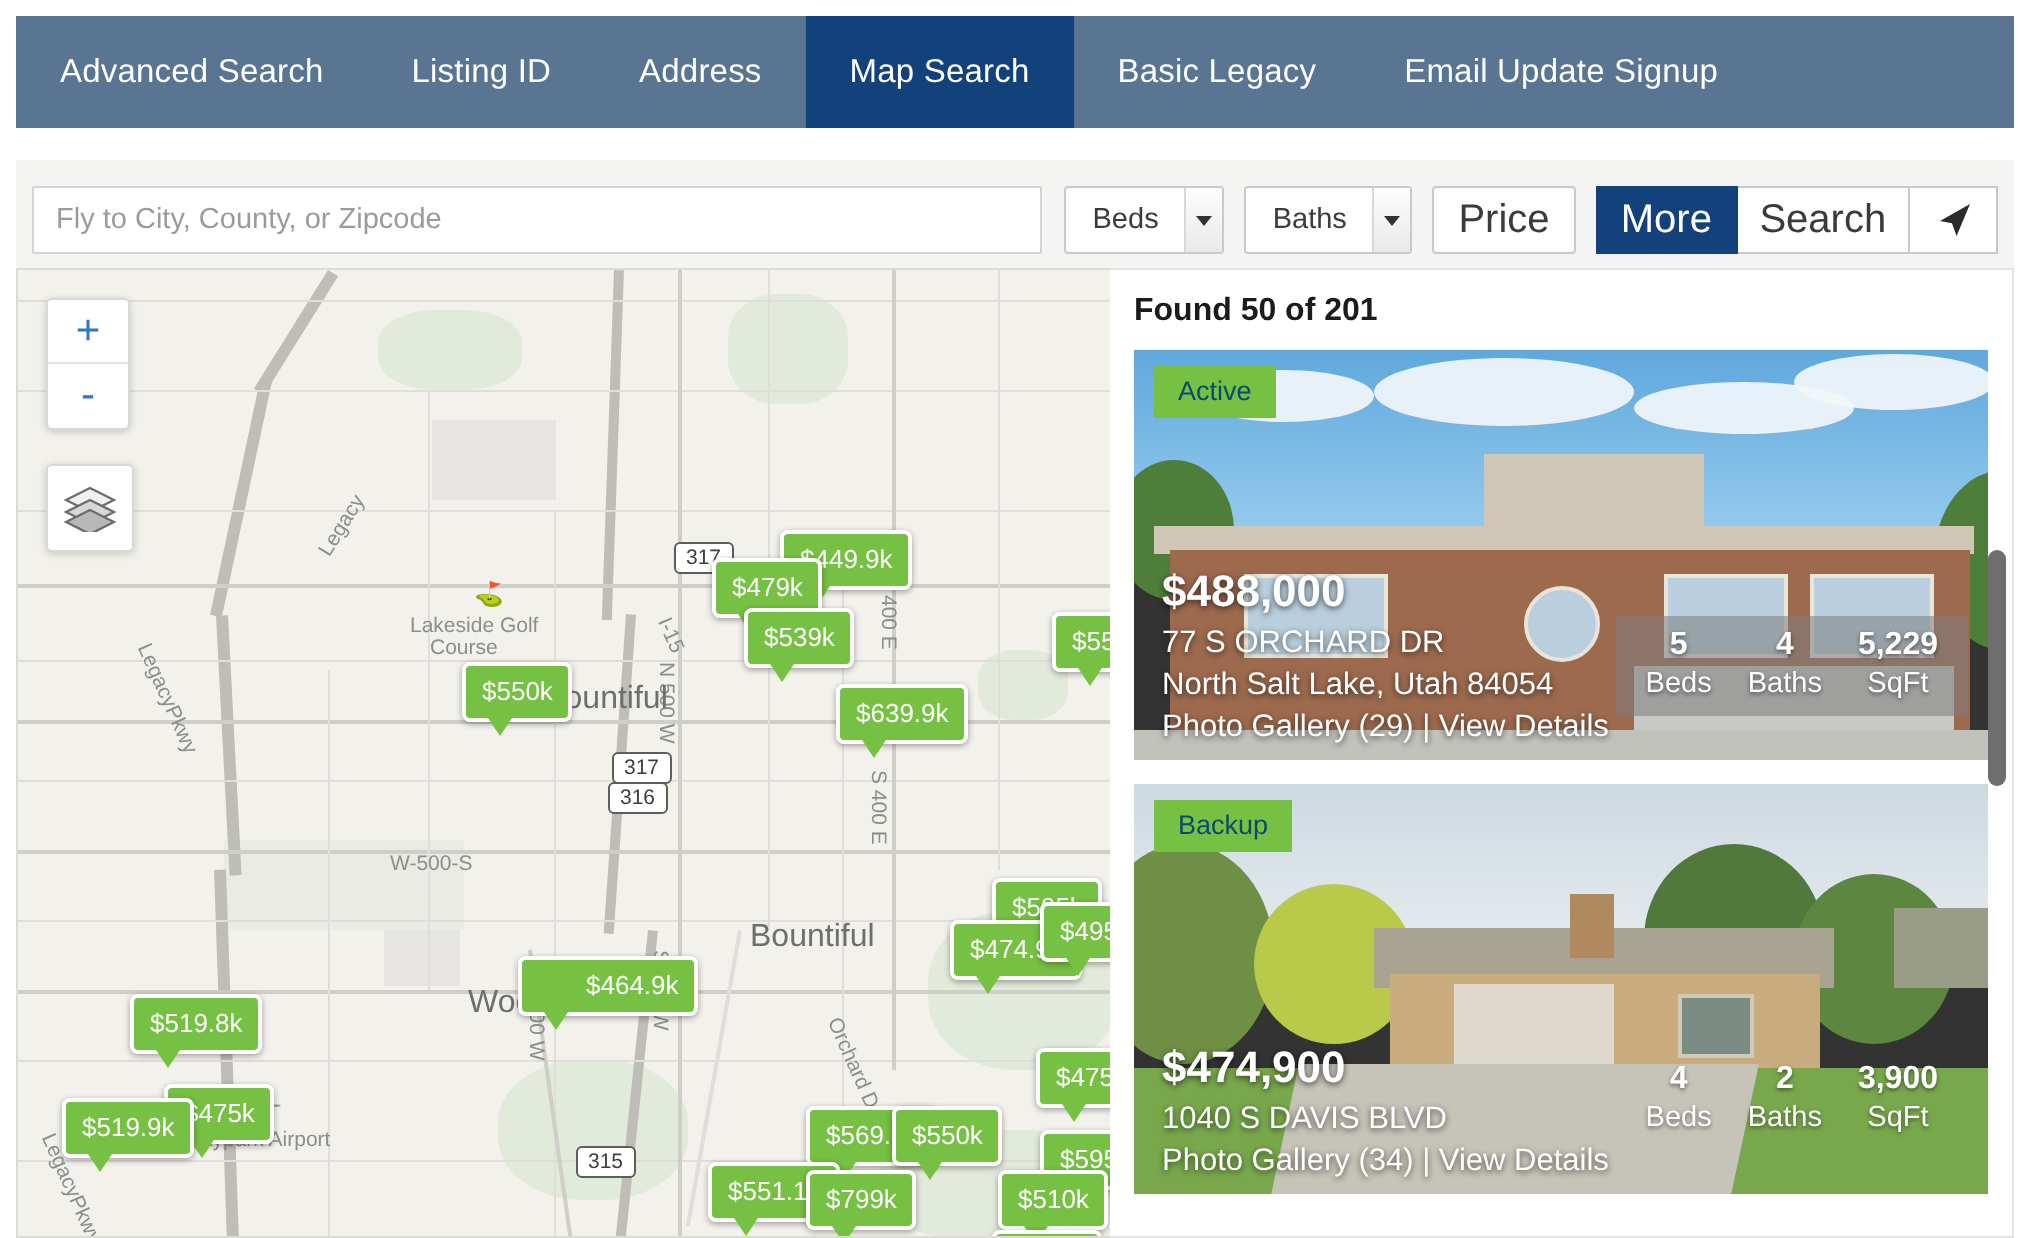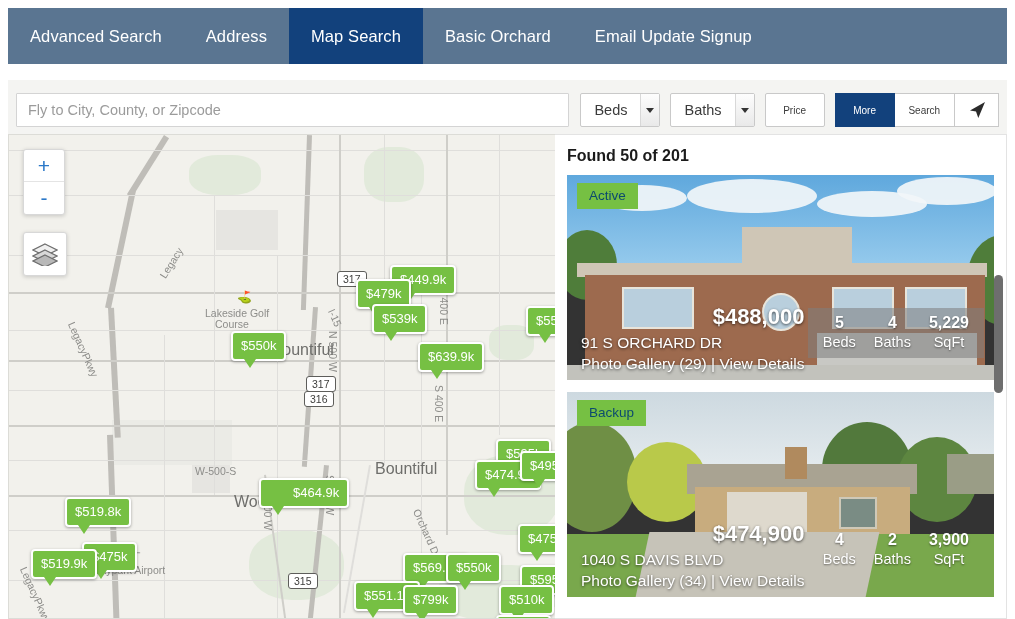--- a/index.html
+++ b/index.html
@@ -65,21 +65,21 @@
     display: block; width: 0; height: 0;
     border-left: 4px solid transparent;
     border-right: 4px solid transparent;
     border-top: 5px solid #333;
   }
 
   .tb-btn {
     height: 34px; min-width: 60px;
     border: 1px solid #c9c9c9; background: #fff;
     display: flex; align-items: center; justify-content: center;
-    font-size: 10px; color: #3b3b3b; cursor: pointer;
+    font-size: 20px; color: #3b3b3b; cursor: pointer;
     padding: 0 14px; border-radius: 2px; margin-right: 10px;
     font-family: "Liberation Sans", sans-serif;
   }
   .tb-btn.primary {
     background: #12417c; color: #fff; border-color: #12417c;
     margin-right: 0; border-radius: 0;
   }
   .tb-btn.joined-right { border-radius: 0; margin-right: 0; border-left: none; }
   .tb-btn.locate {
     border-radius: 0; margin-right: 0; border-left: none;
@@ -214,21 +214,21 @@
     position: absolute; left: 10px; top: 8px;
     background: #76c043; color: #0c4a6e;
     font-size: 13.5px; padding: 5px 12px 6px 12px;
     z-index: 5;
   }
   .card-info {
     position: absolute; left: 14px; bottom: 6px;
     color: #fff; z-index: 5;
     text-shadow: 0 1px 3px rgba(0,0,0,.65);
   }
-  .card-price { font-size: 22px; font-weight: bold; margin-bottom: 2px; text-align: right; }
+  .card-price { font-size: 22px; font-weight: bold; margin-bottom: 2px; }
   .card-line { font-size: 15.5px; line-height: 21px; }
   .card-stats {
     position: absolute; right: 10px; bottom: 22px;
     display: flex; z-index: 5;
     background: rgba(125,125,125,.55);
     padding: 5px 6px 6px 6px;
   }
   .stat { text-align: center; color: #fff; padding: 0 9px; }
   .stat-v { font-size: 16px; font-weight: bold; line-height: 20px;
             text-shadow: 0 1px 2px rgba(0,0,0,.5); }
@@ -252,23 +252,24 @@
   .garage { position:absolute; background:#c8c8c4; }
   .lawn { position:absolute; background:#6d9a4a; }
   .tree { position:absolute; background:#4f7d3a; border-radius:50%; }
   .drive { position:absolute; background:#c2c2bc; }
 </style>
 </head>
 <body>
 
 <div class="navbar" id="navbar">
     <div class="nav-tab">Advanced Search</div>
+    <div class="nav-tab">Listing ID</div>
     <div class="nav-tab">Address</div>
     <div class="nav-tab active">Map Search</div>
-    <div class="nav-tab">Basic Orchard</div>
+    <div class="nav-tab">Basic Legacy</div>
     <div class="nav-tab">Email Update Signup</div>
   </div>
 
 <div class="toolbar">
   <input class="fly-input" value="" placeholder="Fly to City, County, or Zipcode" style="">
   <div class="tb-spacer"></div>
 
   <div class="select-wrap">
     <div class="select-label">Beds</div>
     <div class="select-arrow">
@@ -353,21 +354,21 @@
           <div class="map-label  rot90" style="left: 436px; top: 250px;">S 400 E</div>
           <div class="map-label  rot90" style="left: 327px; top: 340px;">S 500 W</div>
           <div class="map-label  rot90" style="left: 265px; top: 355px;">S 800 W</div>
           <div class="map-label  rot70" style="left: 242px; top: 482px;">N Highway 89</div>
           <div class="map-label  rot70" style="left: 413px; top: 372px;">Orchard Dr</div>
         </div>
       <div id="map-place-labels">
           <div class="map-label " style="left: 196px; top: 172px;">Lakeside Golf</div>
           <div class="map-label " style="left: 206px; top: 183px;">Course</div>
           <div class="map-label " style="left: 85px; top: 429px;">Skypark Airport</div>
-          <div class="map-label " style="left: 186px; top: 291px; margin-top: 39px;">W-500-S</div>
+          <div class="map-label " style="left: 186px; top: 291px;">W-500-S</div>
         </div>
       <div id="map-city-labels">
           <div class="map-label city" style="left: 222px; top: 206px;">West Bountiful</div>
           <div class="map-label city" style="left: 366px; top: 325px;">Bountiful</div>
           <div class="map-label city" style="left: 225px; top: 358px;">Woods Cross</div>
         </div>
       <div id="map-shields">
           <div class="shield" style="left: 328px; top: 136px;">317</div>
           <div class="shield" style="left: 297px; top: 241px;">317</div>
           <div class="shield" style="left: 295px; top: 256px;">316</div>
@@ -436,21 +437,22 @@
         <div class="window" style="left:55px;top:112px;width:72px;height:42px;"></div>
         <div class="window" style="left:265px;top:112px;width:62px;height:42px;"></div>
         <div class="window" style="left:338px;top:112px;width:62px;height:42px;"></div>
         <div class="window" style="left:195px;top:118px;width:38px;height:38px;border-radius:50%;"></div>
         <div class="garage" style="left:250px;top:158px;width:160px;height:48px;"></div>
         <div class="drive" style="left:0px;top:190px;width:452px;height:20px;"></div>
       </div>
       <div class="badge">Active</div>
       <div class="card-info">
         <div class="card-price">$488,000</div>
-        <div class="card-line">91 S ORCHARD DR</div>
+        <div class="card-line">77 S ORCHARD DR</div>
+        <div class="card-line">North Salt Lake, Utah 84054</div>
         <div class="card-line">Photo Gallery (29) | View Details</div>
       </div>
       <div class="card-stats">
         <div class="stat">
           <div class="stat-v">5</div>
           <div class="stat-l">Beds</div>
         </div>
         <div class="stat">
           <div class="stat-v">4</div>
           <div class="stat-l">Baths</div>

